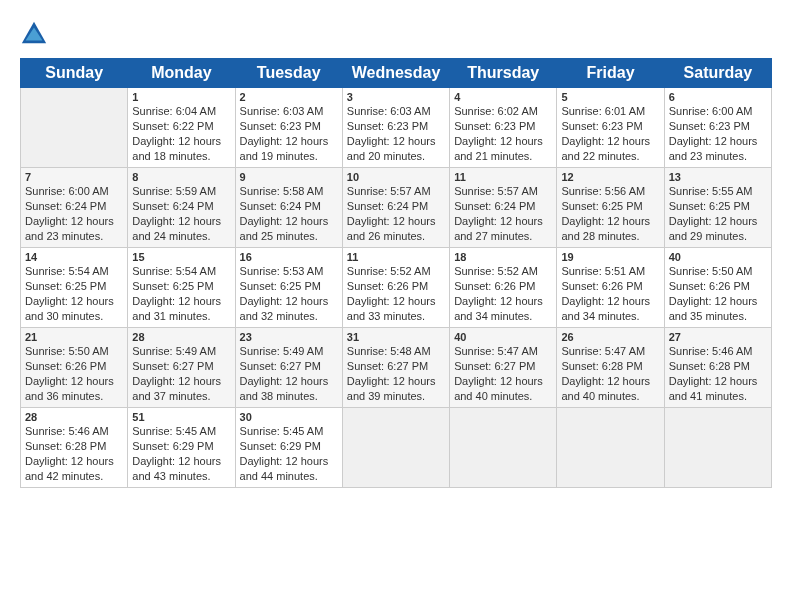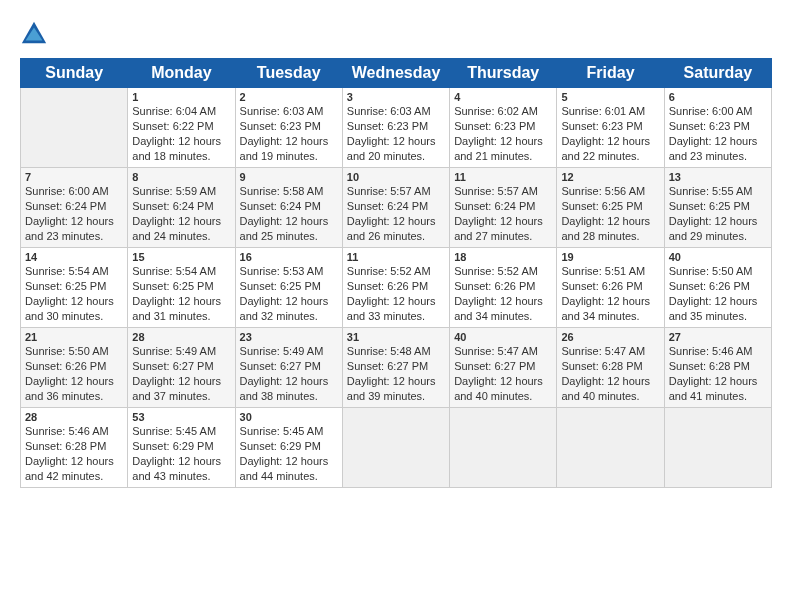--- a/index.html
+++ b/index.html
@@ -310,21 +310,21 @@
           </td>
         </tr>
         <tr>
           <td>
             <div class="day-number">28</div>
           <div class="day-info">
             Sunrise: 5:46 AM<br>Sunset: 6:28 PM<br>Daylight: 12 hours and 42 minutes.
           </div>
           </td>
           <td>
-            <div class="day-number">53</div>
+            <div class="day-number">51</div>
           <div class="day-info">
             Sunrise: 5:45 AM<br>Sunset: 6:29 PM<br>Daylight: 12 hours and 43 minutes.
           </div>
           </td>
           <td>
             <div class="day-number">30</div>
           <div class="day-info">
             Sunrise: 5:45 AM<br>Sunset: 6:29 PM<br>Daylight: 12 hours and 44 minutes.
           </div>
           </td>

